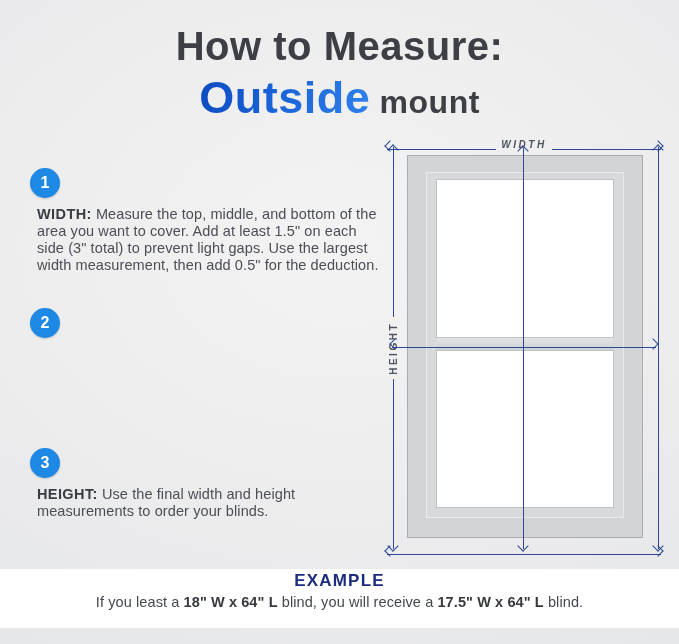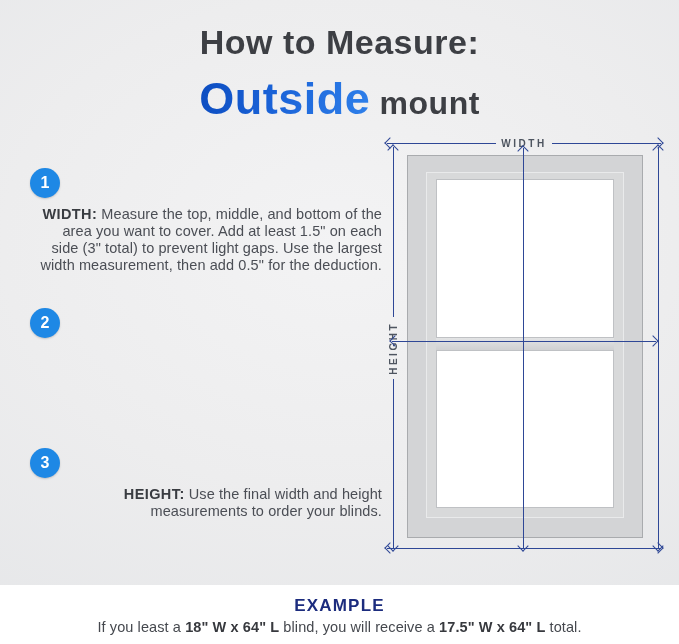--- a/index.html
+++ b/index.html
@@ -8,64 +8,64 @@
 
   .canvas{
     position:relative; width:679px; height:644px; margin:0 auto;
     background:radial-gradient(ellipse 90% 70% at 50% 38%, #f3f3f4 0%, #ededee 55%, #e6e7e9 100%);
     overflow:hidden;
   }
 
   
   .header{ position:absolute; top:24px; left:0; width:100%; text-align:center; }
   .title-line1{
-    font-size:34px; font-weight:700; color:#3d3f44; letter-spacing:.5px; line-height:1.1;
+    font-size:40px; font-weight:700; color:#3d3f44; letter-spacing:.5px; line-height:1.1;
   }
-  .title-line2{ margin-top:14px; line-height:1.05; }
+  .title-line2{ margin-top:6px; line-height:1.05; }
   .title-highlight{
     font-size:45px; font-weight:800; letter-spacing:.5px;
     background:linear-gradient(100deg,#0c4cc0 0%, #1a63d8 45%, #2f80ea 100%);
     -webkit-background-clip:text; background-clip:text; color:transparent;
   }
   .title-rest{ font-size:32px; font-weight:700; color:#3d3f44; letter-spacing:.5px; }
 
   
   .step{ position:absolute; left:30px; width:352px; }
   .step-1{ top:168px; } .step-2{ top:308px; } .step-3{ top:448px; }
   .step-circle{
     width:30px; height:30px; border-radius:50%;
     background:#1e88e5; color:#ffffff;
     display:flex; align-items:center; justify-content:center;
     font-size:16px; font-weight:700;
     box-shadow:0 1px 2px rgba(0,0,0,.18);
   }
   .step-text{
     margin-top:8px; margin-left:7px;
-    font-size:14.5px; line-height:17px; color:#4b4e55; letter-spacing:.1px;text-align:right;
+    font-size:14.5px; line-height:17px; color:#4b4e55; letter-spacing:.1px;
   }
   .step-text strong{ color:#393c41; font-weight:700; letter-spacing:.4px; }
 
   
   .diagram{ position:absolute; left:0; top:0; width:679px; height:644px; pointer-events:none; }
 
   
   .window-frame{
     position:absolute; left:407px; top:155px; width:236px; height:383px;
     background:#d3d4d6; border:1px solid #a9abae;
   }
   .window-sash{
     position:absolute; left:18px; right:18px; top:16px; bottom:19px;
     background:#d8d9da; border:1px solid #e9eaeb;
     display:flex; flex-direction:column; padding:6px 9px 9px 9px;
   }
   .pane{ flex:1; background:#ffffff; border:1px solid #bfc1c4; }
   .meeting-rail{ height:12px; background:linear-gradient(#e3e4e5,#cfd0d2); }
 
   
-  .dim-h{ position:absolute; height:14px; display:flex; align-items:center; }
+  .dim-h{ position:absolute; height:14px; display:flex; align-items:flex-end;font-style:italic; }
   .dim-v{ position:absolute; width:14px; display:flex; flex-direction:column; align-items:center; }
   .seg-h{ flex:1; height:0; border-top:1.5px solid #2e4796; }
   .seg-v{ flex:1; width:0; border-left:1.5px solid #2e4796; }
   .dim-label{
     font-size:10px; font-weight:700; color:#4e5560; letter-spacing:2.5px;
     padding:0 5px; white-space:nowrap;
   }
   .dim-label.vertical{
     writing-mode:vertical-rl; transform:rotate(180deg);
     padding:5px 0; letter-spacing:2.5px;
@@ -78,22 +78,22 @@
 
   .width-line  { left:386px; top:136px; width:276px; }
   .bottom-line { left:386px; top:541px; width:276px; }
   .height-line { left:386px; top:146px; height:404px; }
   .right-line  { left:651px; top:146px; height:404px; }
   .center-v    { left:516px; top:147px; height:403px; }
   .center-h    { left:391px; top:334px; width:266px; }
 
   
   .footer{
-    position:absolute; left:0; bottom:0; width:100%; height:59px;
-    background:#ffffff; text-align:center; padding-top:11px;
+    position:absolute; left:0; bottom:16px; width:100%; height:59px;
+    background:#ffffff; text-align:center; padding-top:2px;
   }
   .example-heading{
     font-size:17px; font-weight:800; color:#1c2c7e; letter-spacing:1.2px;
   }
   .example-text{
     margin-top:3px; font-size:14.5px; color:#45484e; letter-spacing:.1px;
   }
   .example-text strong{ color:#37393e; font-weight:700; }
 </style>
 </head>
@@ -167,16 +167,16 @@
     <div class="dim-h center-h">
       <span class="chev left"></span>
       <span class="seg-h"></span>
       <span class="chev right"></span>
     </div>
 
   </div>
 
   <div class="footer">
     <div class="example-heading">EXAMPLE</div>
-    <div class="example-text"><span>If you least a </span><strong>18" W x 64" L</strong><span> blind, you will receive a </span><strong>17.5" W x 64" L</strong><span> total.</span></div>
+    <div class="example-text"><span>If you least a </span><strong>18" W x 64" L</strong><span> blind, you will receive a </span><strong>17.5" W x 64" L</strong><span> blind.</span></div>
   </div>
 
 </div>
 
 </body></html>

